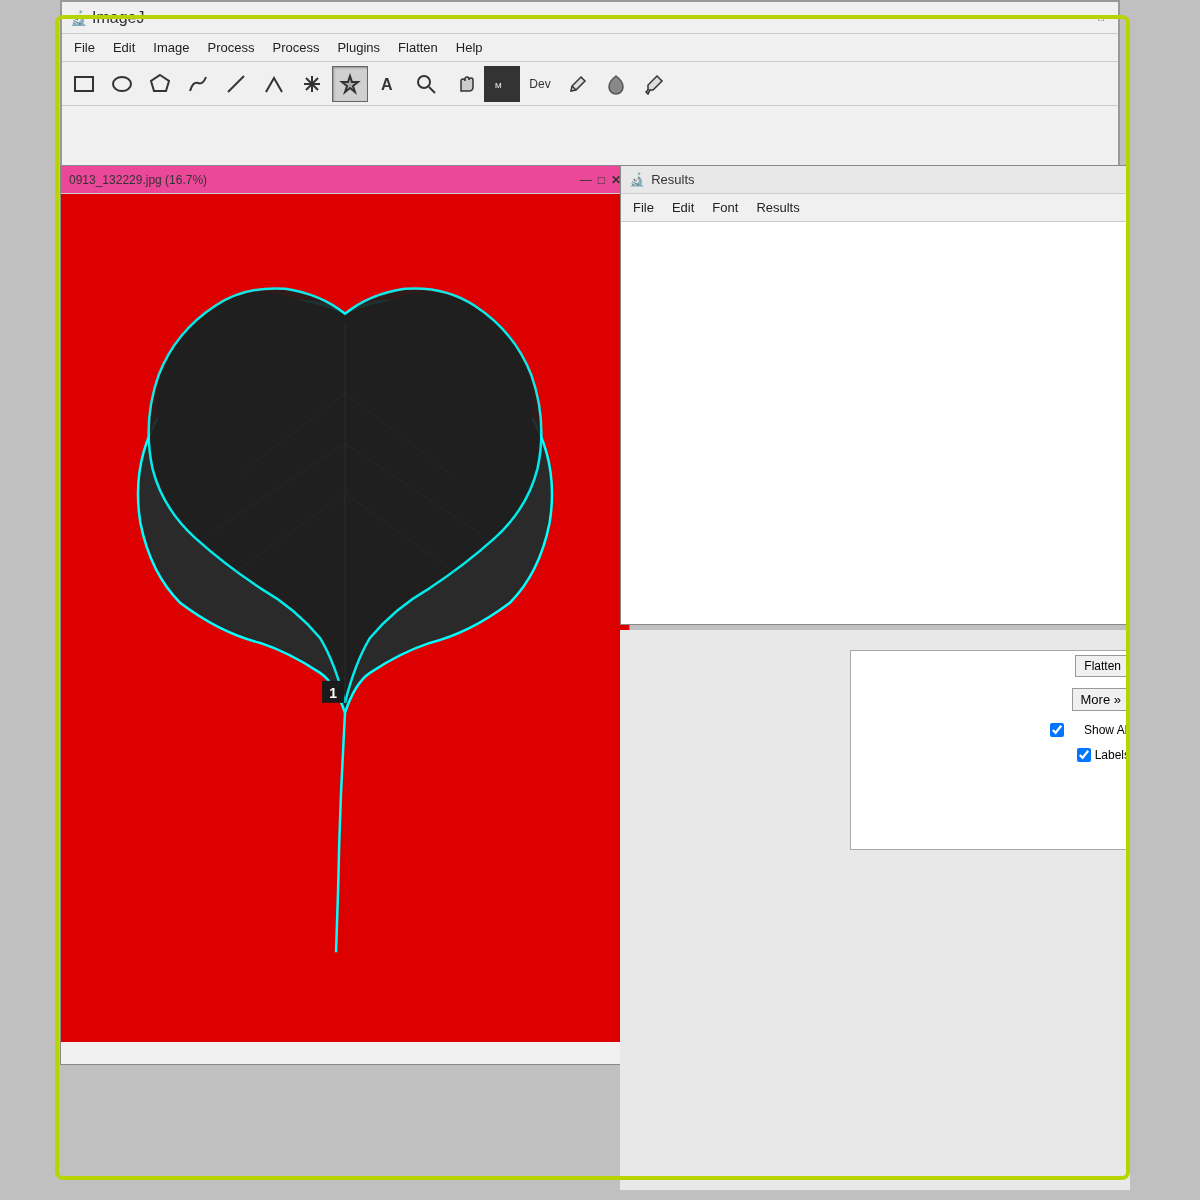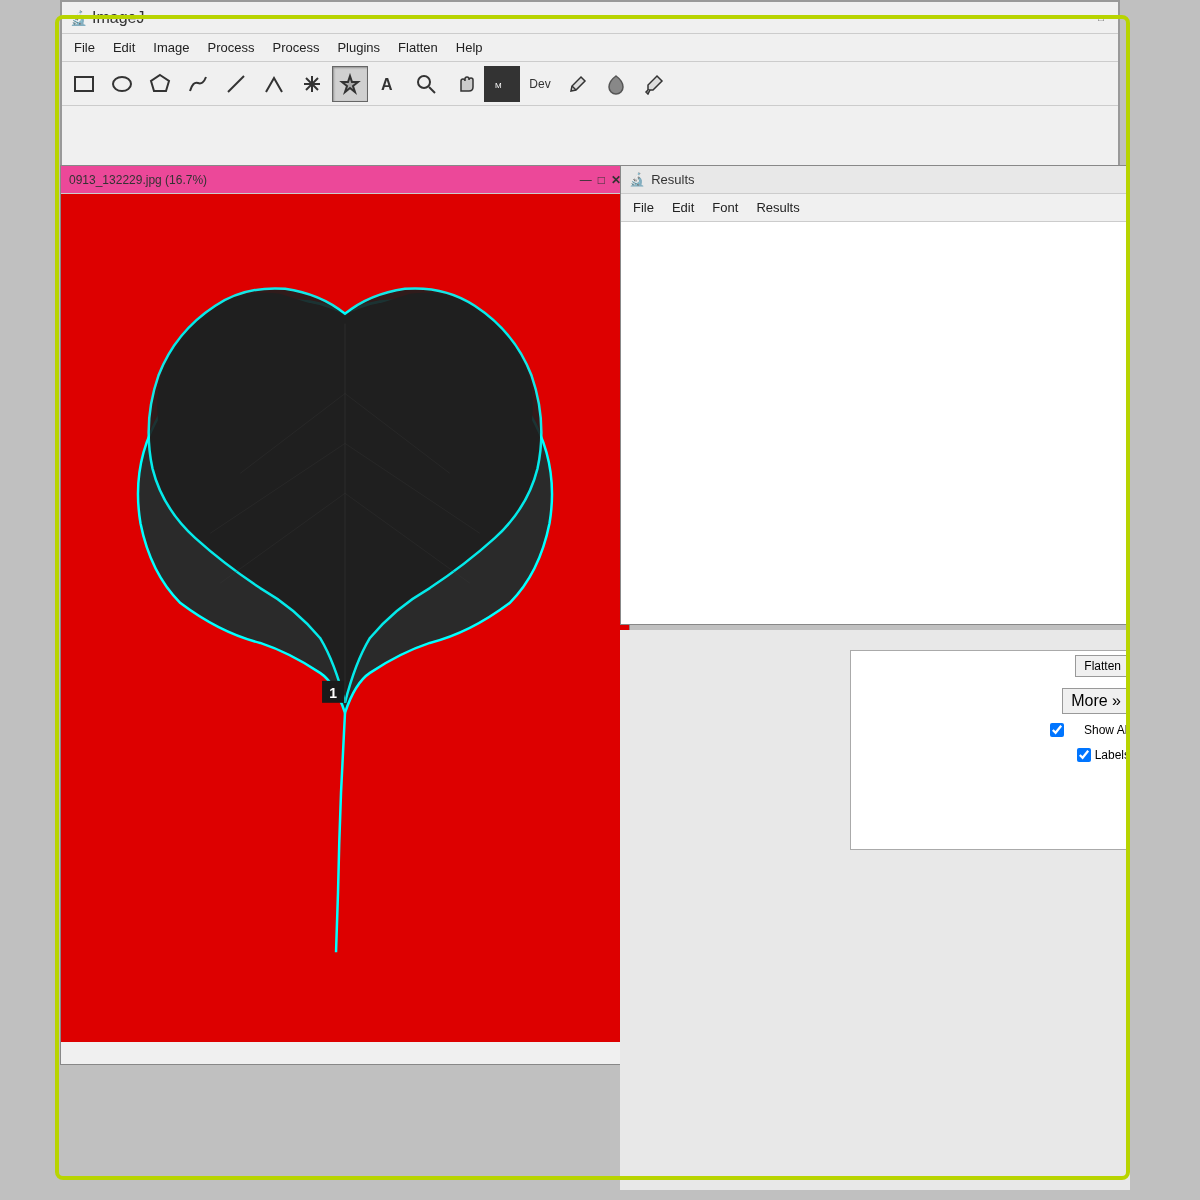--- a/index.html
+++ b/index.html
@@ -532,21 +532,21 @@
   </div>
 </div>
 
 <div class="bottom-panel">
 
   <div class="bottom-panel-inner"></div>
 
   <div class="panel-button btn-flatten" style="position:absolute; right:0; top:25px; background:#f0f0f0; border:1px solid #999; padding:3px 8px; font-size:12px; cursor:pointer;">
     <span>Flatten</span>
   </div>
-  <div class="panel-button btn-more" style="position:absolute; right:0; top:58px; background:#f0f0f0; border:1px solid #999; padding:3px 8px; font-size:16px; cursor:pointer;">
+  <div class="panel-button btn-more" style="position:absolute; right:0; top:58px; background:#f0f0f0; border:1px solid #999; padding:3px 8px; font-size:13px; cursor:pointer;">
     <span>More »</span>
   </div>
 
   <div class="checkbox-row row-show" style="position:absolute; right:0; top:93px; display:flex; align-items:center; gap:20px; font-size:12px;">
     <input type="checkbox" checked="" style="">
     <span>Show All</span>
   </div>
   <div class="checkbox-row row-labels" style="position:absolute; right:0; top:118px; display:flex; align-items:flex-end; font-size:12px;">
     <input type="checkbox" checked="" style="">
     <span>Labels</span>

